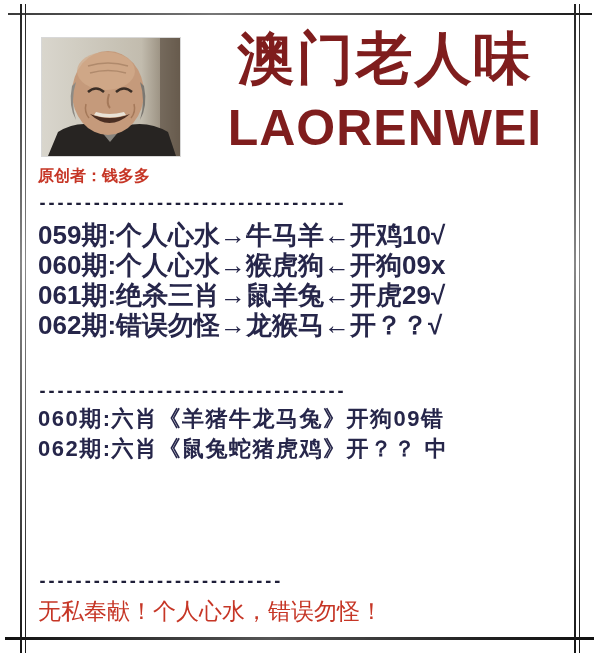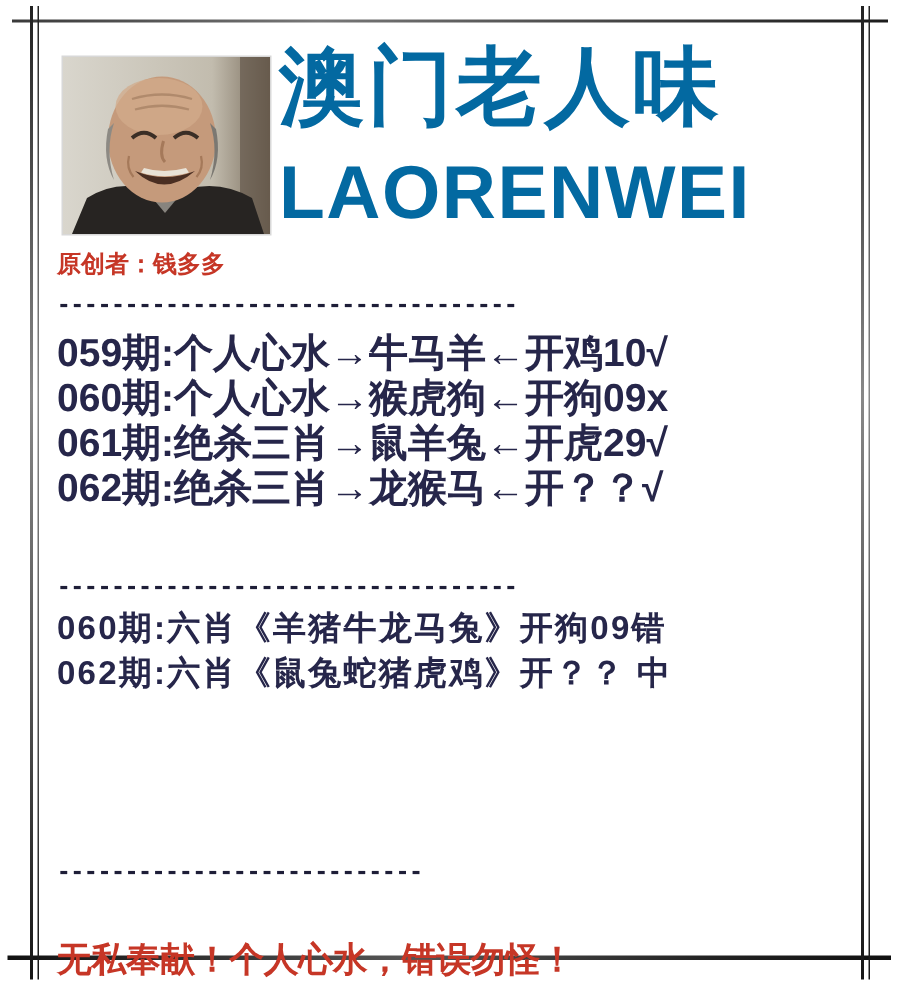--- a/index.html
+++ b/index.html
@@ -19,38 +19,38 @@
     background:linear-gradient(to right,#111,#555 45%,#222 80%,#111);}
   .fr-v{top:4px;height:649px;width:2px;
     background:linear-gradient(to bottom,#222,#888 40%,#555 70%,#161616);}
   .fr-l1{left:20px;} .fr-l2{left:25px;width:1px;}
   .fr-r1{left:574px;} .fr-r2{left:579px;width:1px;}
 
   
   .photo{position:absolute;left:42px;top:38px;width:138px;height:118px;
     box-shadow:0 0 0 1px #d8d8d8;}
   .photo svg{display:block;}
-  .titles{position:absolute;left:186px;top:30px;width:398px;
-    color:#0369a1;font-weight:900;line-height:1;}
+  .titles{position:absolute;left:186px;top:30px;width:398px;text-align:center;
+    color:#7f1d1d;font-weight:900;line-height:1;}
   .title-cn{font-size:57px;letter-spacing:2px;margin-bottom:8px;}
   .title-en{font-size:50px;letter-spacing:1px;margin-top:16px;}
 
   
   .author{position:absolute;left:38px;top:166px;font-size:16px;font-weight:600;
     color:#c63626;}
   .dash{position:absolute;left:38px;color:#1e1e38;font-weight:bold;
     font-family:"DejaVu Sans Mono","Liberation Mono",monospace;font-size:15px;}
   .dash1{top:194px;} .dash2{top:382px;} .dash3{top:572px;}
 
   .rows{position:absolute;left:38px;color:#26264a;font-weight:700;}
   .kill-rows{top:220px;font-size:26px;line-height:30px;}
   .six-rows{top:404px;font-size:22px;line-height:30px;letter-spacing:1.5px;}
   .rows div{white-space:nowrap;}
 
-  .footer{position:absolute;left:38px;top:624px;font-size:23px;font-weight:700;
+  .footer{position:absolute;left:38px;top:596px;font-size:23px;font-weight:400;
     color:#c63626;}
 </style>
 </head>
 <body>
 
 <div class="stage">
 
   <div class="fr fr-top"></div>
   <div class="fr fr-bottom"></div>
   <div class="fr fr-v fr-l1"></div>
@@ -101,21 +101,21 @@
   </div>
 
   <div class="author">原创者：钱多多</div>
 
   <div class="dash dash1">----------------------------------</div>
 
   <div class="rows kill-rows">
     <div>059期:个人心水→牛马羊←开鸡10√</div>
     <div>060期:个人心水→猴虎狗←开狗09x</div>
     <div>061期:绝杀三肖→鼠羊兔←开虎29√</div>
-    <div>062期:绝杀三肖→龙猴马←开？？√</div>
+    <div>062期:错误勿怪→龙猴马←开？？√</div>
   </div>
 
   <div class="dash dash2">----------------------------------</div>
 
   <div class="rows six-rows">
     <div>060期:六肖《羊猪牛龙马兔》开狗09错</div>
     <div>062期:六肖《鼠兔蛇猪虎鸡》开？？ 中</div>
   </div>
 
   <div class="dash dash3">---------------------------</div>

